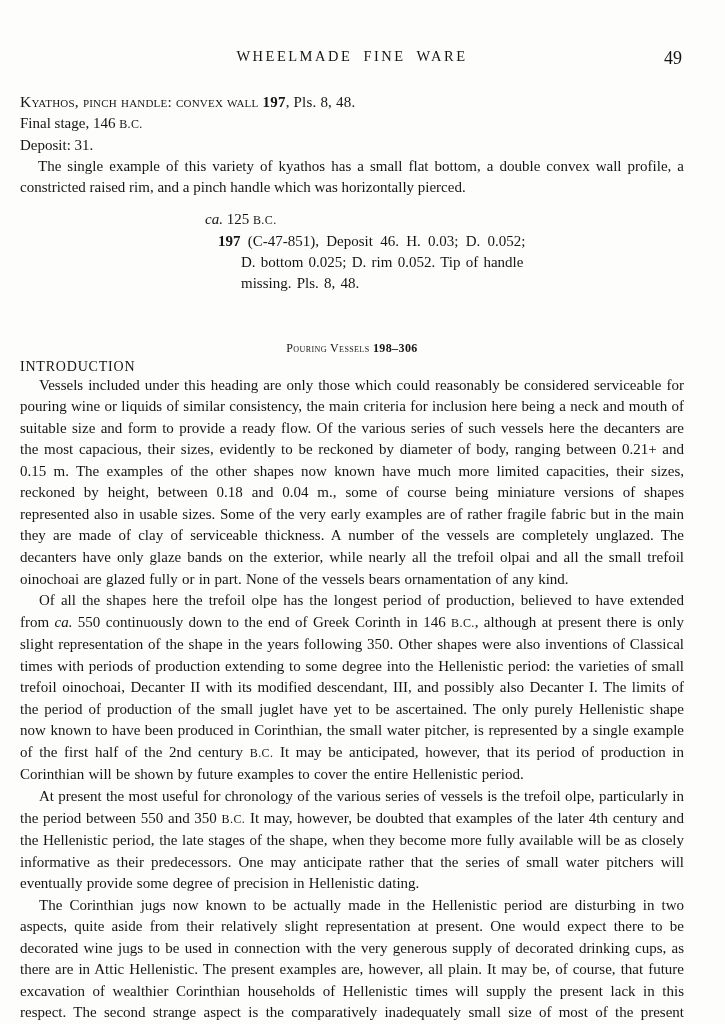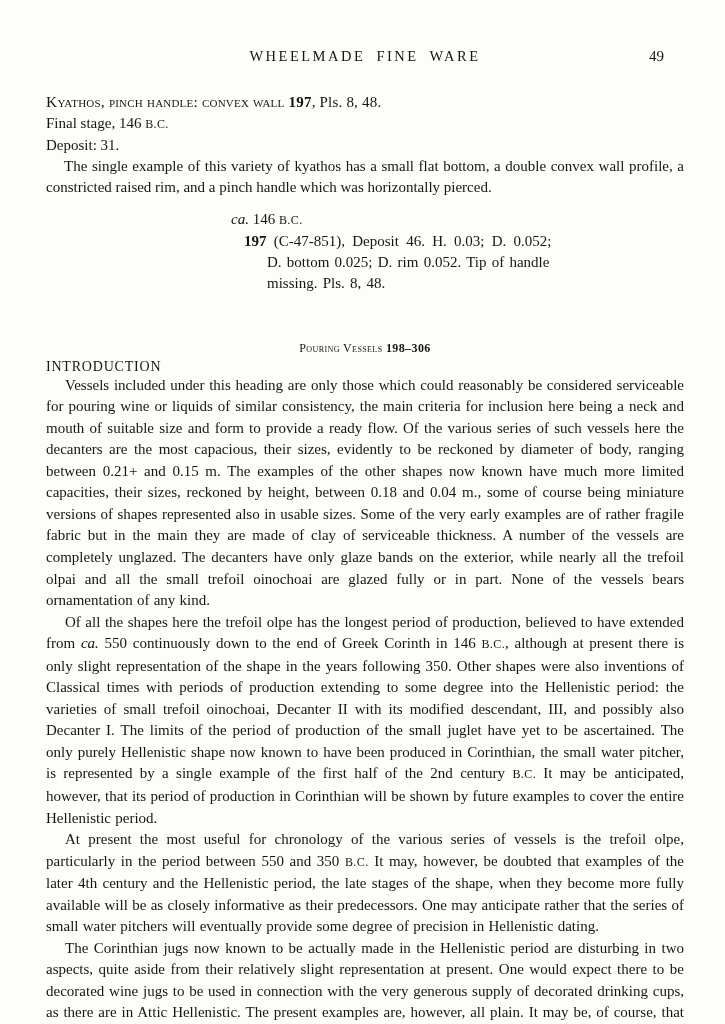--- a/index.html
+++ b/index.html
@@ -6,43 +6,43 @@
   .page {
     position: relative;
     width: 725px;
     height: 1024px;
     margin: 0 auto;
     background: #fdfdfb;
     color: #171513;
     font-family: "Liberation Serif", serif;
     font-size: 15px;
     box-sizing: border-box;
-    padding: 48px 41px 0 46px;
+    padding: 48px 41px 0 20px;
     overflow: hidden;
   }
   
   .i  { font-style: italic; }
   .b  { font-weight: bold; }
   .sc { font-variant: small-caps; }
   .bc { font-size: 0.8em; letter-spacing: 0.4px; }
 
   .running-head {
     position: relative;
     text-align: center;
     font-size: 14.5px;
     letter-spacing: 2.5px;
     word-spacing: 5px;
   }
   .page-number {
     position: absolute;
-    right: 20px;
+    right: 2px;
     top: 0;
     letter-spacing: 0;
     word-spacing: 0;
-    font-size: 15px;
+    font-size: 18px;
   }
 
   .kyathos-block { margin-top: 26px; line-height: 21px; }
   .kyathos-heading { letter-spacing: 0.2px; }
   .kyathos-heading .sc { font-size: 15.5px; font-family: Liberation Serif, serif; }
   .plain-line { line-height: 21px; }
 
   .lede {
     margin: 0;
     text-align: justify;
@@ -87,21 +87,21 @@
   </div>
 
   <div class="kyathos-block">
     <div class="plain-line kyathos-heading"><span class="sc">Kyathos, pinch handle: convex wall </span><span class="b">197</span><span>, Pls. 8, 48.</span></div>
     <div class="plain-line"><span>Final stage, 146 </span><span class="bc">B.C.</span></div>
     <div class="plain-line">Deposit: 31.</div>
     <p class="lede">The single example of this variety of kyathos has a small flat bottom, a double convex wall profile, a constricted raised rim, and a pinch handle which was horizontally pierced.</p>
   </div>
 
   <div class="catalog-block">
-    <div class="cat-date"><span class="i">ca.</span><span> 146 </span><span class="bc">B.C.</span></div>
+    <div class="cat-date"><span class="i">ca.</span><span> 125 </span><span class="bc">B.C.</span></div>
     <div class="cat-line1"><span class="b">197</span><span> (C-47-851), Deposit 46. H. 0.03; D. 0.052;</span></div>
     <div class="cat-line2">D. bottom 0.025; D. rim 0.052. Tip of handle</div>
     <div class="cat-line3">missing. Pls. 8, 48.</div>
   </div>
 
   <div class="section-heading"><span class="sc">Pouring Vessels </span><span class="b">198–306</span></div>
 
   <div class="subsection-label">INTRODUCTION</div>
 
   <p class="body-par"><span>Vessels included under this heading are only those which could reasonably be considered serviceable for pouring wine or liquids of similar consistency, the main criteria for inclusion here being a neck and mouth of suitable size and form to provide a ready flow. Of the various series of such vessels here the decanters are the most capacious, their sizes, evidently to be reckoned by diameter of body, ranging between 0.21+ and 0.15 m. The examples of the other shapes now known have much more limited capacities, their sizes, reckoned by height, between 0.18 and 0.04 m., some of course being miniature versions of shapes represented also in usable sizes. Some of the very early examples are of rather fragile fabric but in the main they are made of clay of serviceable thickness. A number of the vessels are completely unglazed. The decanters have only glaze bands on the exterior, while nearly all the trefoil olpai and all the small trefoil oinochoai are glazed fully or in part. None of the vessels bears ornamentation of any kind.</span></p>

